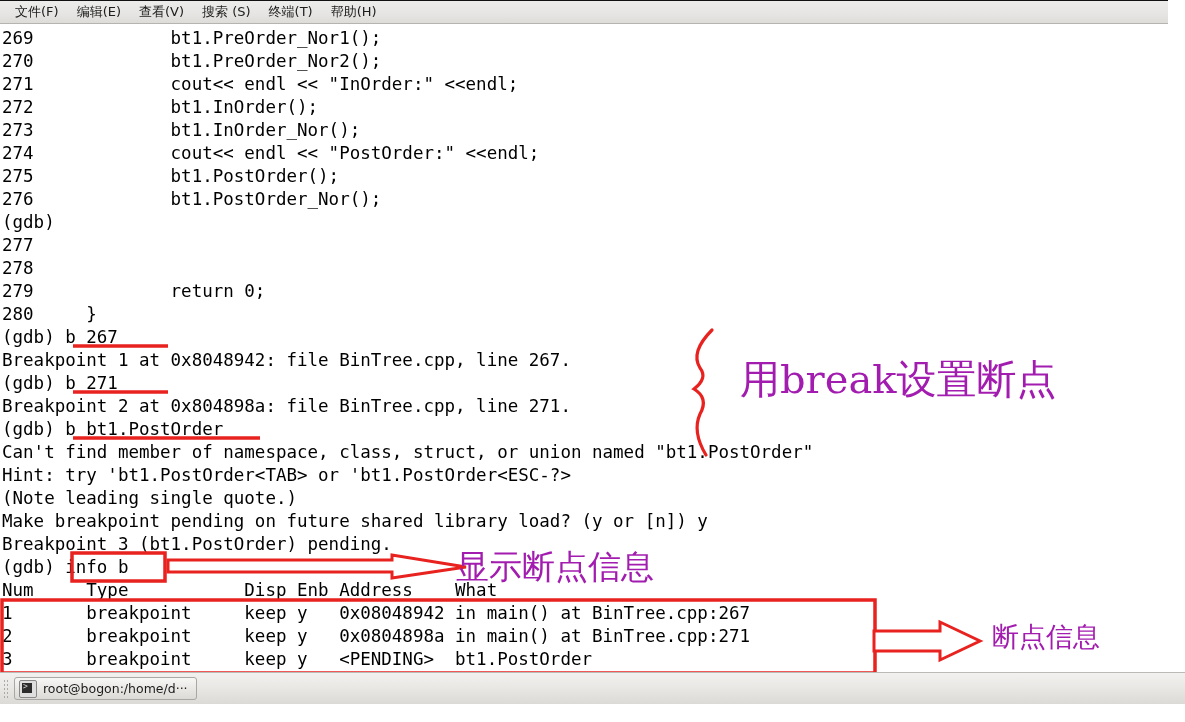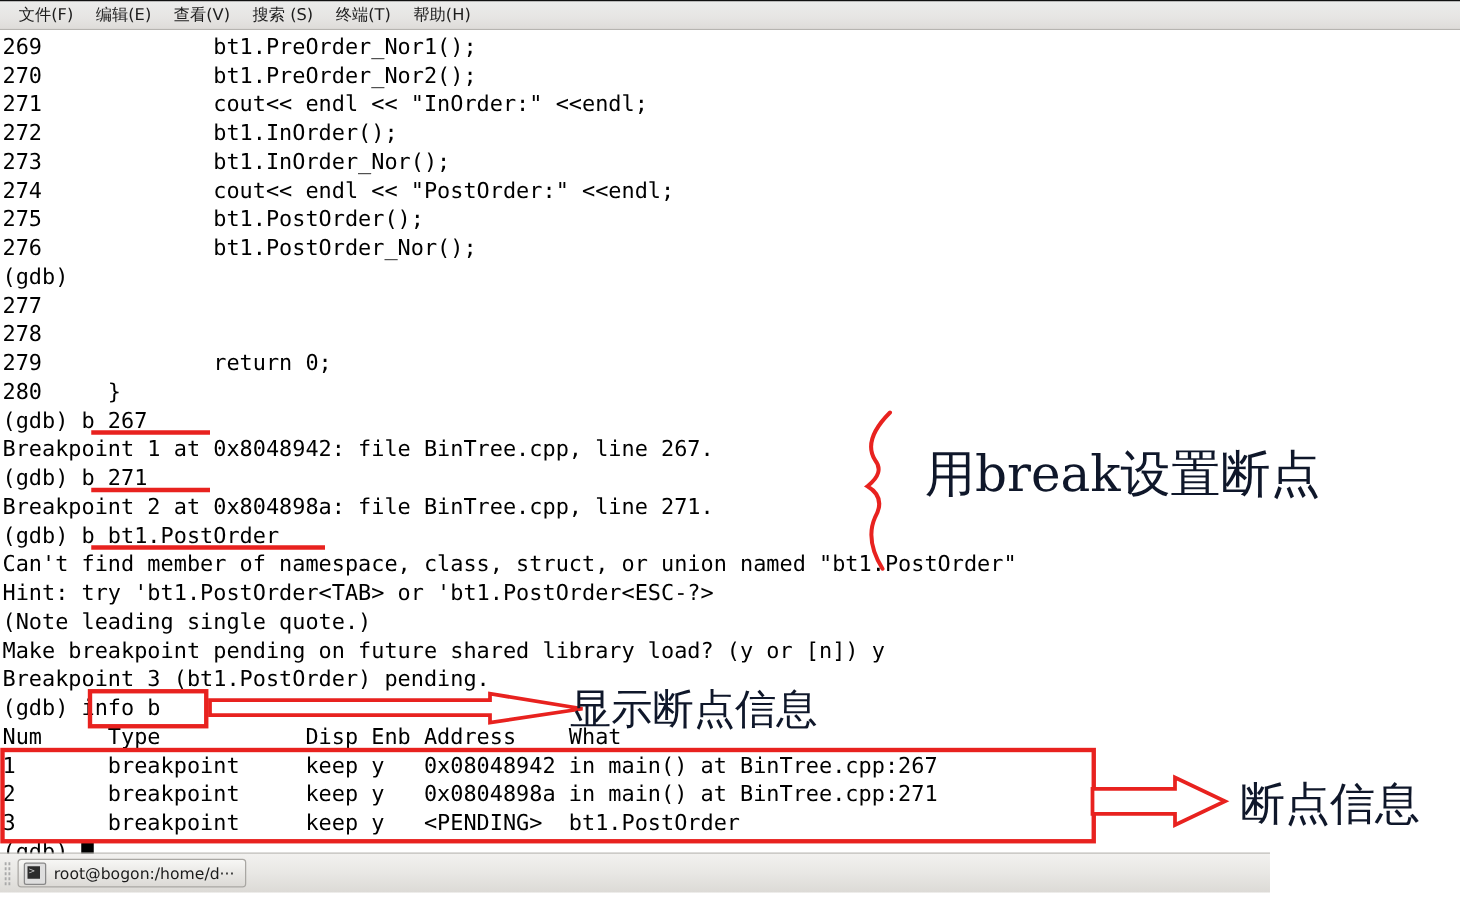--- a/index.html
+++ b/index.html
@@ -80,31 +80,31 @@
 
   
   #annot {
     position: absolute;
     left: 0; top: 0;
     width: 1185px; height: 722px;
     pointer-events: none;
   }
   .cn-note {
     position: absolute;
-    color: #0f172a;
+    color: #a21caf;
     font-family: "DejaVu Serif", serif;
     white-space: nowrap;
   }
 
   
   #taskbar {
     position: absolute;
     left: 0;
-    bottom: 8px;
-    width: 1016px;
+    bottom: 18px;
+    width: 1185px;
     height: 32px;
     background: linear-gradient(to bottom, #f2f1ef 0%, #e8e7e4 50%, #dcdad6 100%);
     border-top: 1px solid #bcbab6;
     box-sizing: border-box;
   }
   #task-grip {
     position: absolute;
     left: 3px; top: 6px;
     width: 6px; height: 20px;
     background-image: radial-gradient(#aaa 38%, transparent 40%);
@@ -203,21 +203,21 @@
 
     <rect x="2" y="600" width="873" height="73" fill="none" stroke="#e8221f" stroke-width="3.5"></rect>
 
     <path d="M 874 631 L 940 631 L 940 622 L 980 641 L 940 660 L 940 651 L 874 651 Z" fill="#ffffff" stroke="#e8221f" stroke-width="3"></path>
   </svg>
 
   <div class="cn-note" style="left:740px; top:352px; font-size:40px;">用break设置断点</div>
 
   <div class="cn-note" style="left:456px; top:545px; font-size:33px;">显示断点信息</div>
 
-  <div class="cn-note" style="left:992px; top:619px; font-size:36px;">断点信息</div>
+  <div class="cn-note" style="left:992px; top:619px; font-size:27px;">断点信息</div>
 
 
   <div id="taskbar">
     <div id="task-grip"></div>
     <div id="task-button">
       <div id="task-icon"></div>
       <div id="task-label">root@bogon:/home/d···</div>
     </div>
   </div>
 

